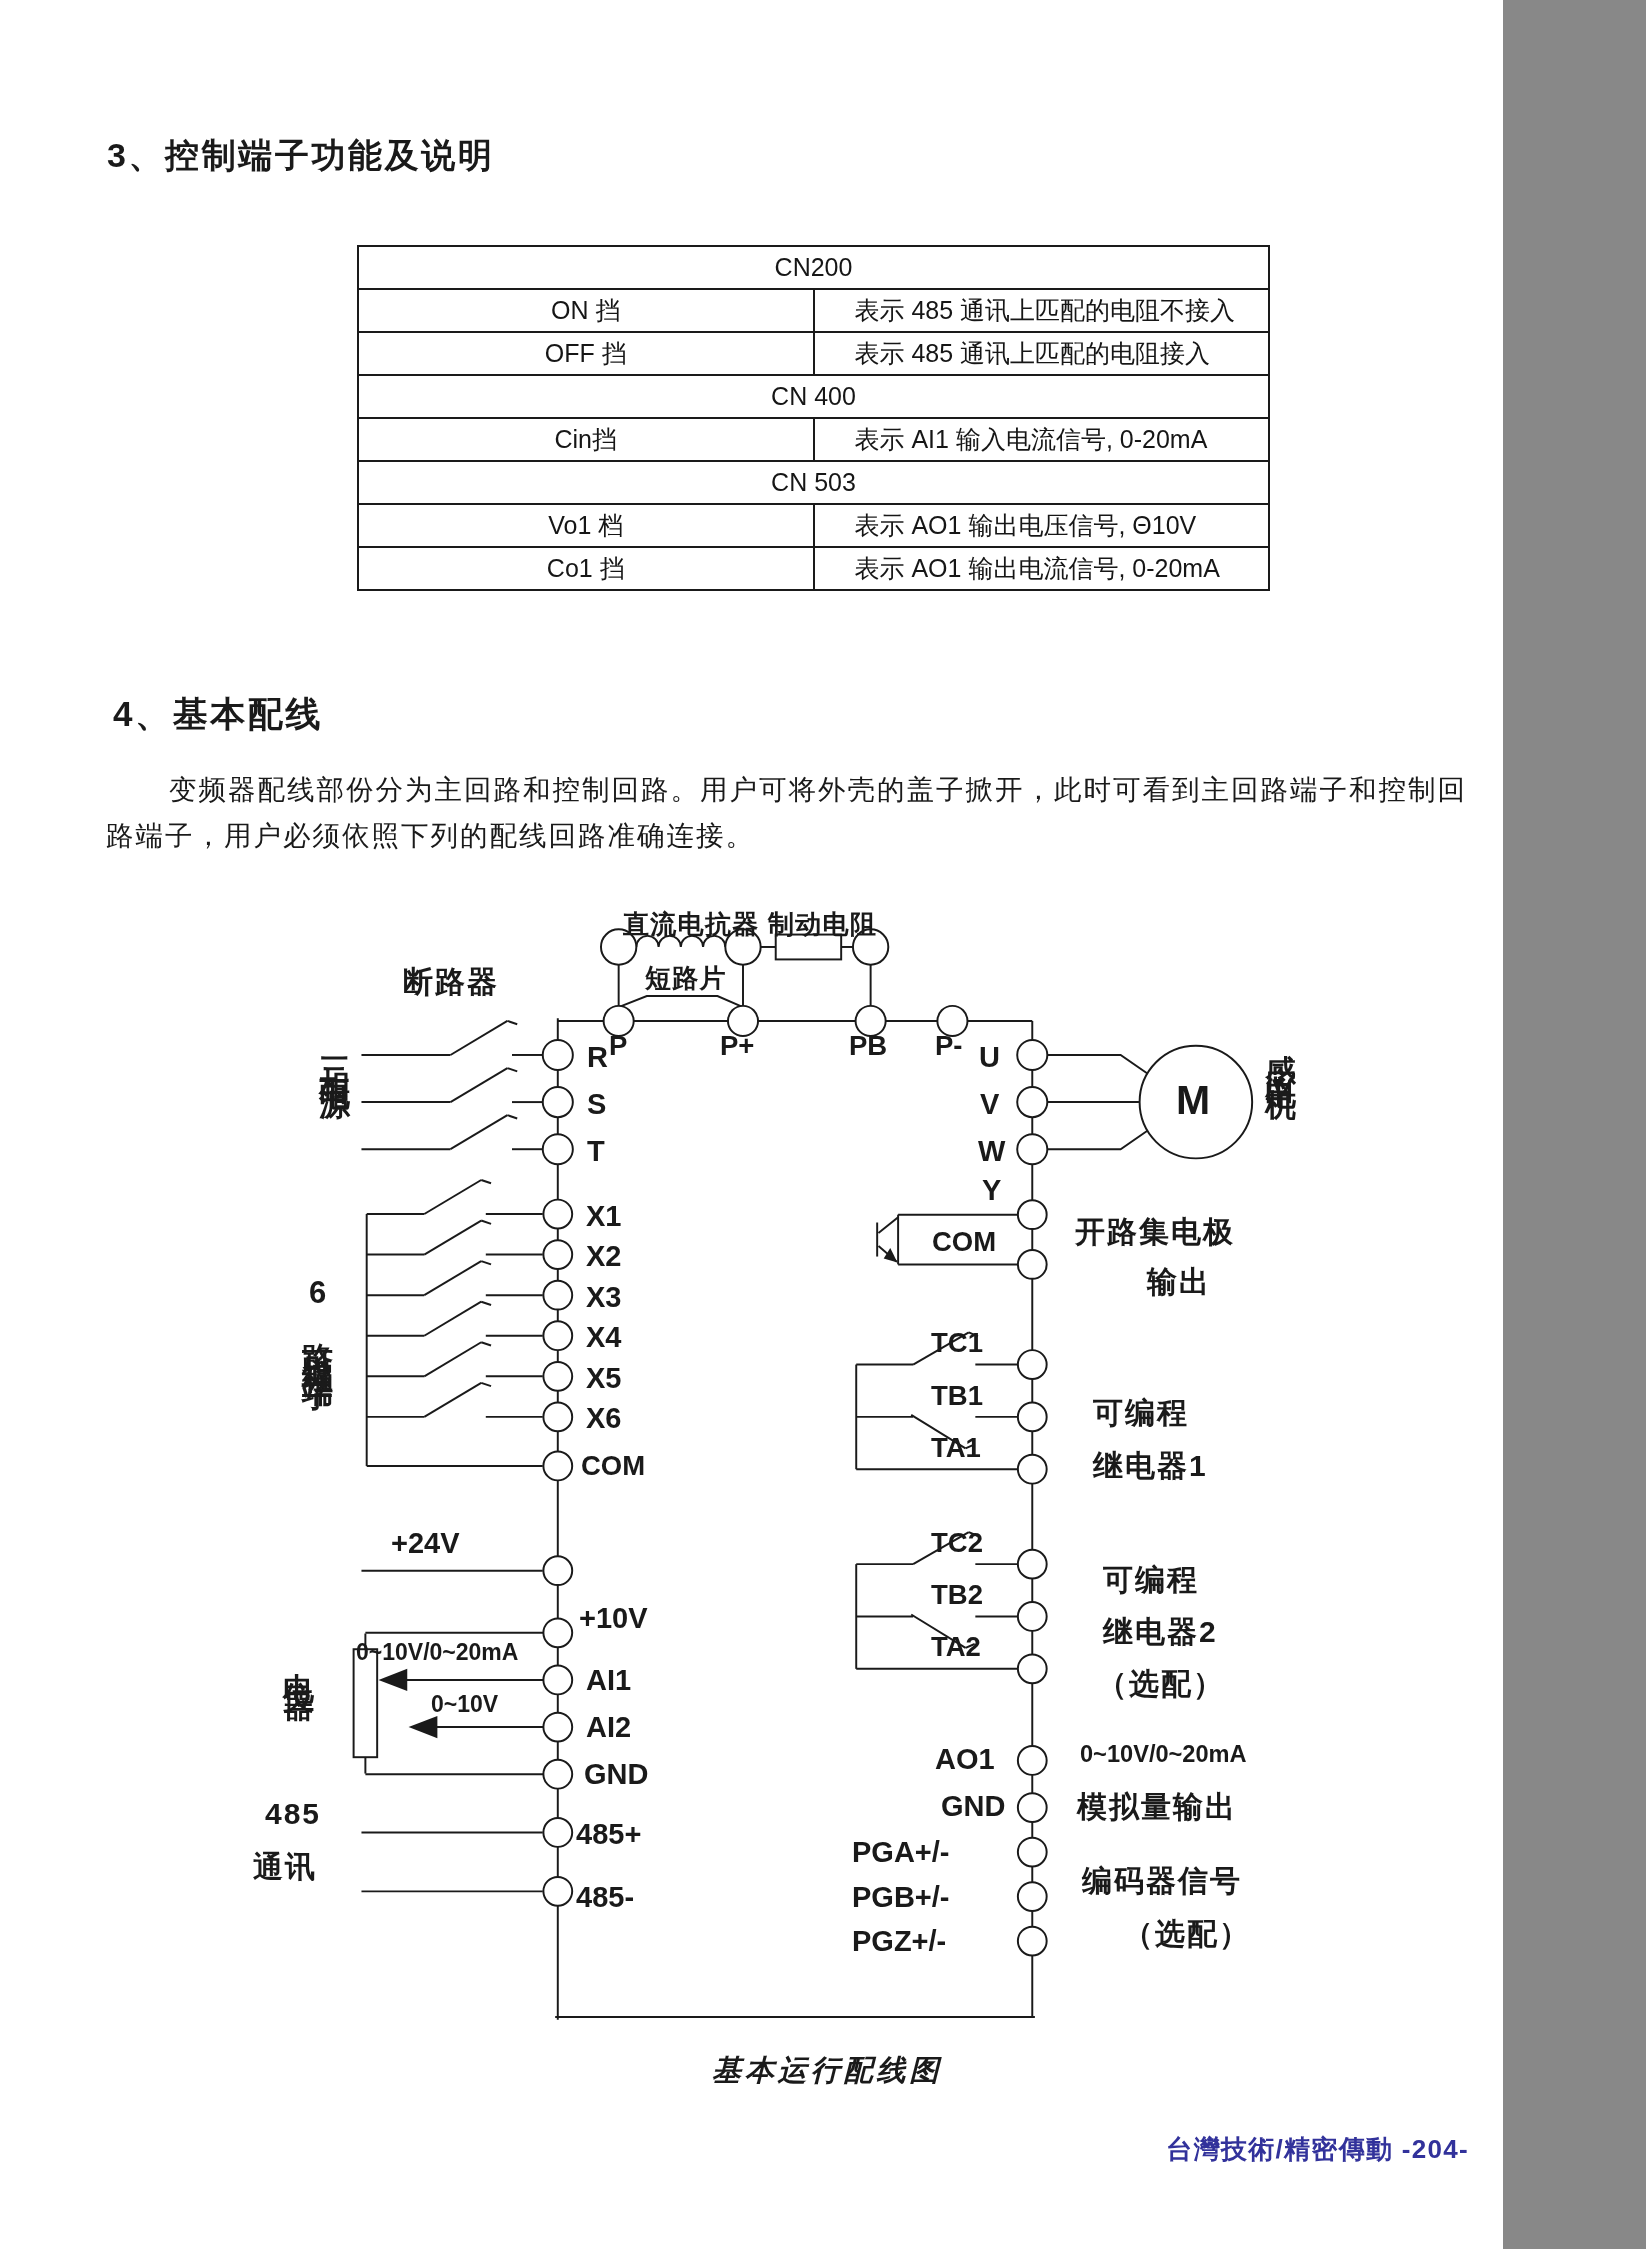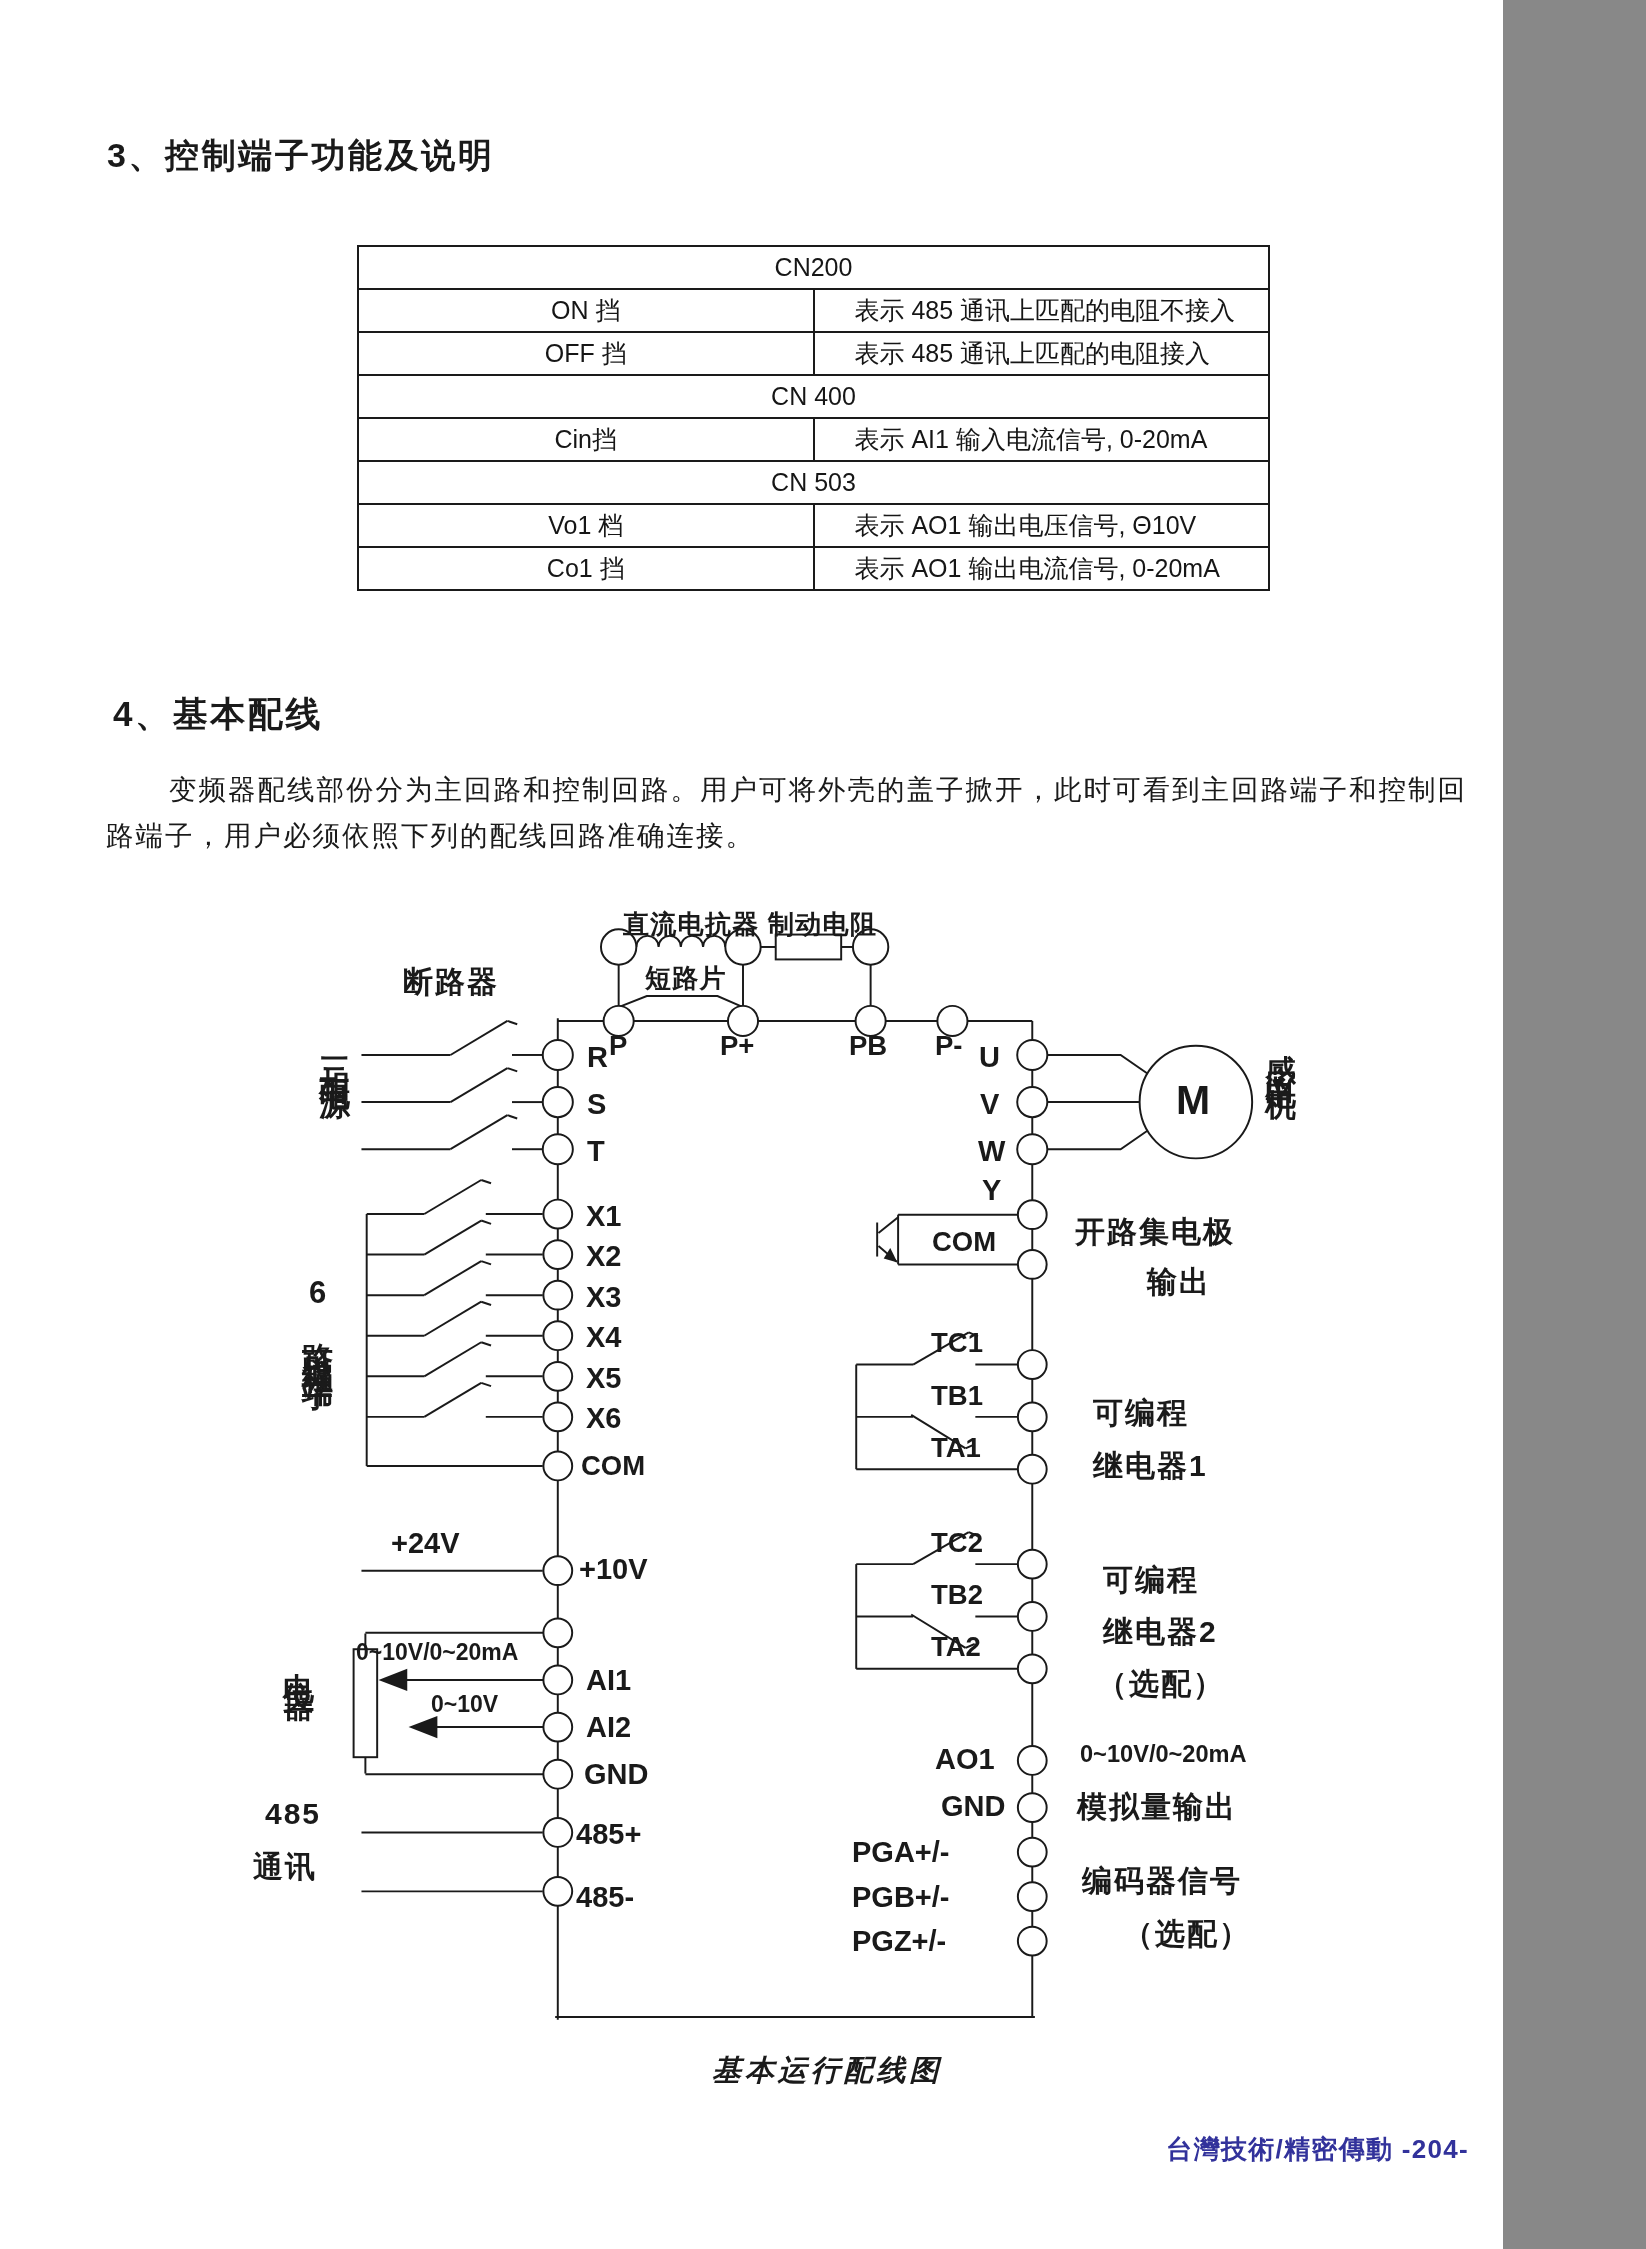--- a/index.html
+++ b/index.html
@@ -268,21 +268,21 @@
   <div class="abs term" style="left:586px;top:1200px;">X1</div>
   <div class="abs term" style="left:586px;top:1240px;">X2</div>
   <div class="abs term" style="left:586px;top:1281px;">X3</div>
   <div class="abs term" style="left:586px;top:1321px;">X4</div>
   <div class="abs term" style="left:586px;top:1362px;">X5</div>
   <div class="abs term" style="left:586px;top:1402px;">X6</div>
   <div class="abs term42" style="left:581px;top:1450px;">COM</div>
   <div class="abs ann vtext" style="left:296px;top:1275px;letter-spacing:7.9px;font-size:31px;">6路可编程端子</div>
 
   <div class="abs term" style="left:391px;top:1527px;">+24V</div>
-  <div class="abs term" style="left:579px;top:1553px;">+10V</div>
+  <div class="abs term" style="left:579px;top:1602px;">+10V</div>
   <div class="abs term" style="left:586px;top:1664px;">AI1</div>
   <div class="abs term" style="left:586px;top:1711px;">AI2</div>
   <div class="abs term" style="left:584px;top:1758px;">GND</div>
   <div class="abs small" style="left:356px;top:1639px;">0~10V/0~20mA</div>
   <div class="abs small" style="left:431px;top:1691px;">0~10V</div>
   <div class="abs ann vtext" style="left:277px;top:1648px;letter-spacing:9.2px;font-size:31px;">电位器</div>
 
   <div class="abs ann" style="left:265px;top:1797px;">485</div>
   <div class="abs ann" style="left:253px;top:1847px;">通讯</div>
   <div class="abs term" style="left:576px;top:1818px;text-align:center;">485+</div>

